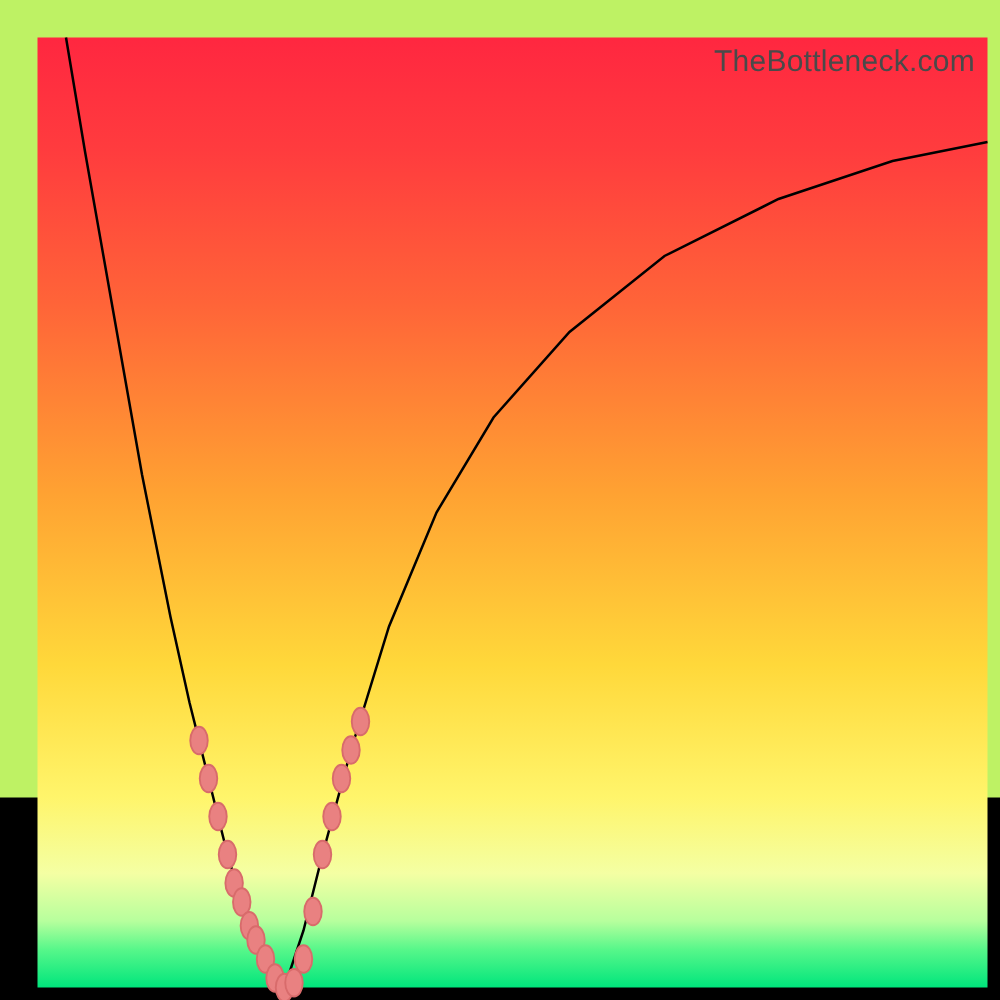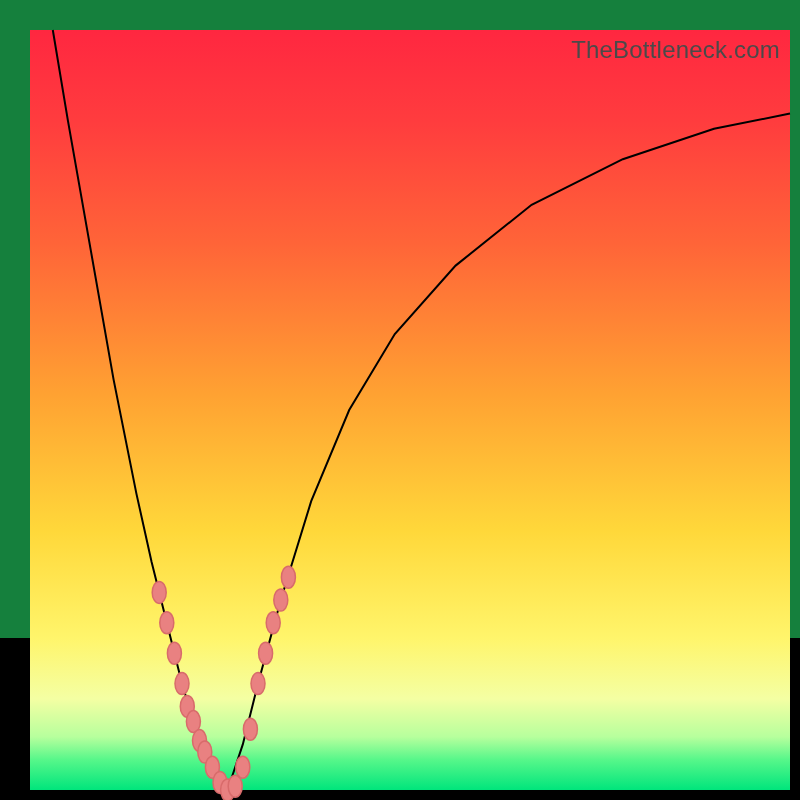--- a/index.html
+++ b/index.html
@@ -8,21 +8,21 @@
     width: 800px;
     height: 800px;
     overflow: hidden;
     background: #000;
     font-family: Arial, Helvetica, sans-serif;
   }
   .frame {
     position: relative;
     width: 800px;
     height: 638px;
-    background: #15803d;
+    background: #bef264;
   }
   .plot-area {
     position: absolute;
     left: 30px;
     top: 30px;
     width: 760px;
     height: 760px;
     background: linear-gradient(
       to bottom,
       #ff2740 0%,

